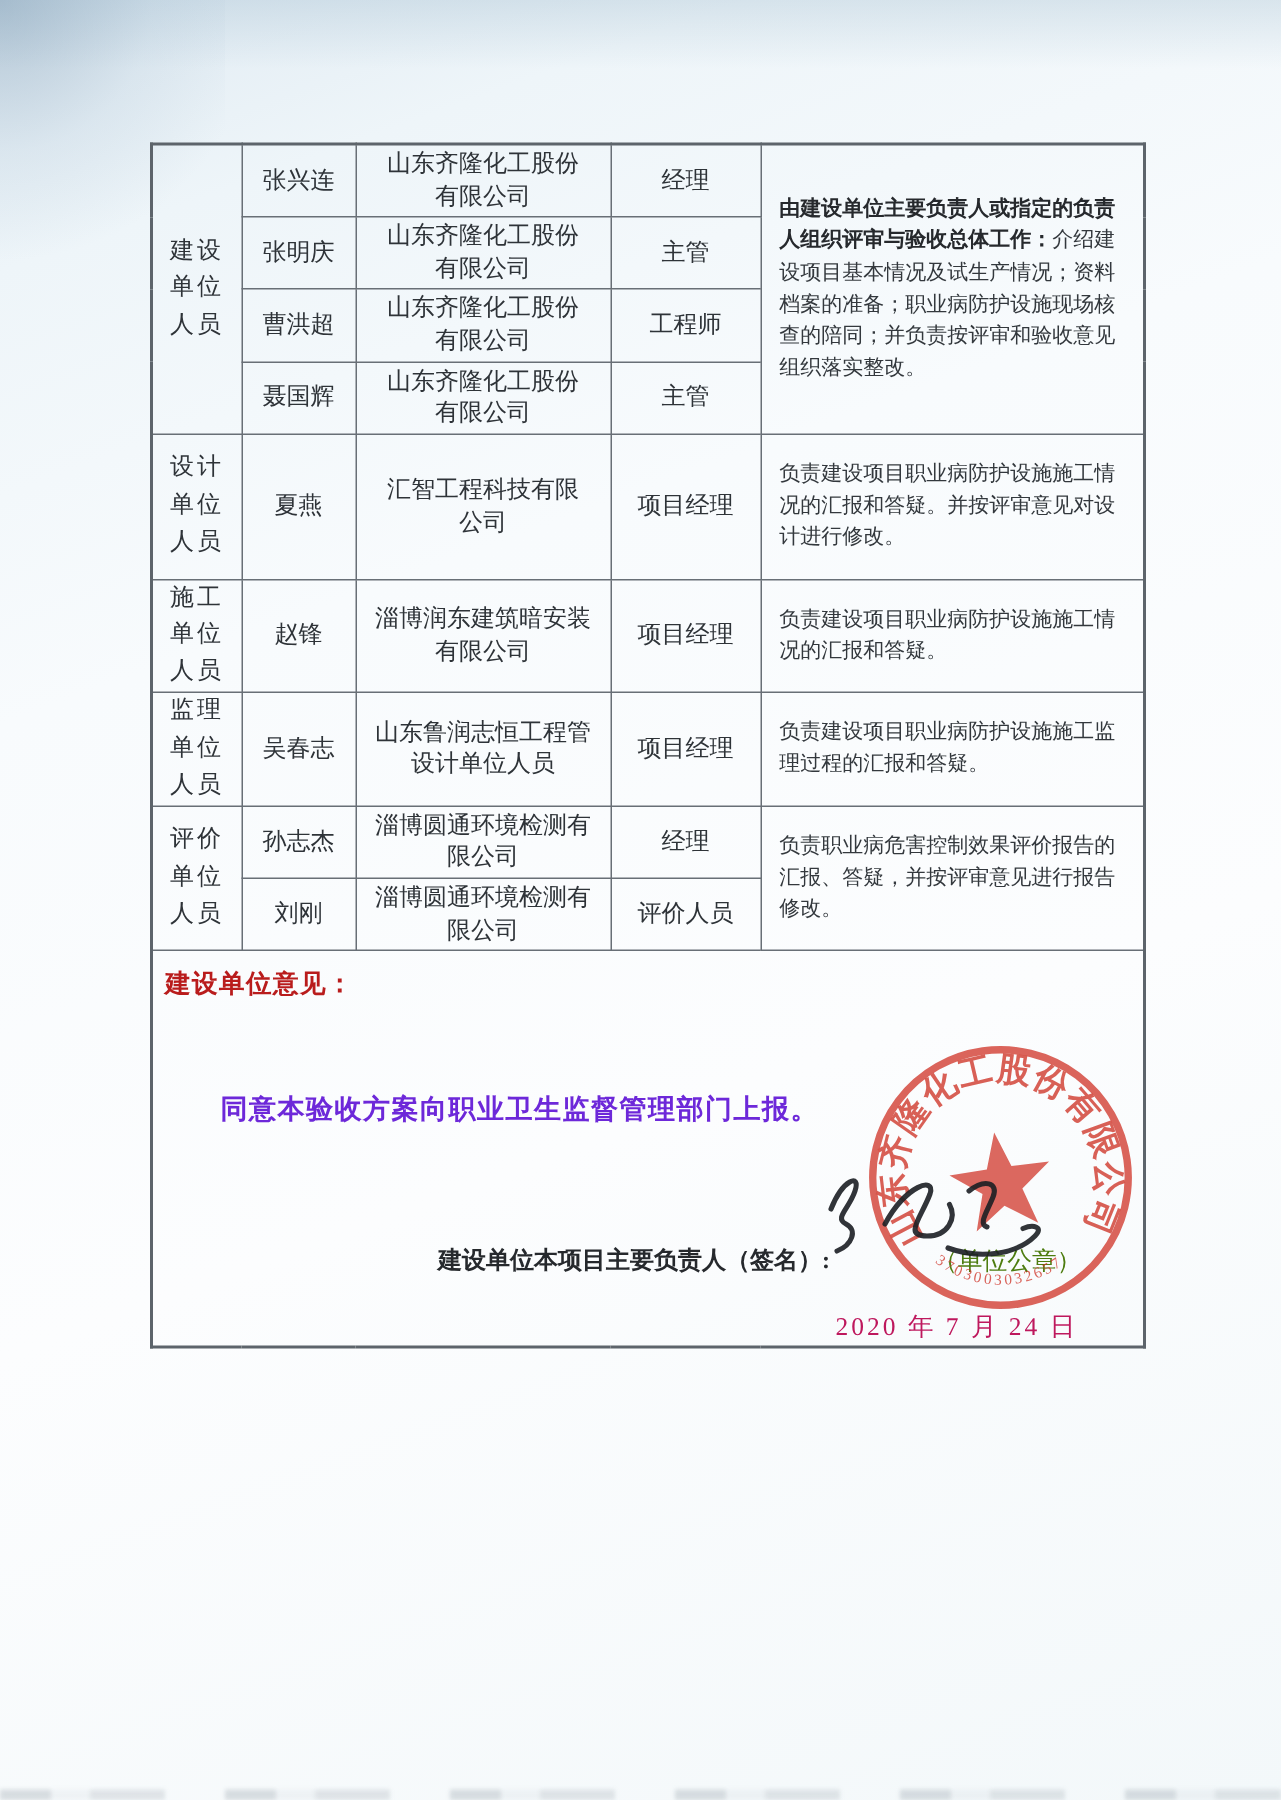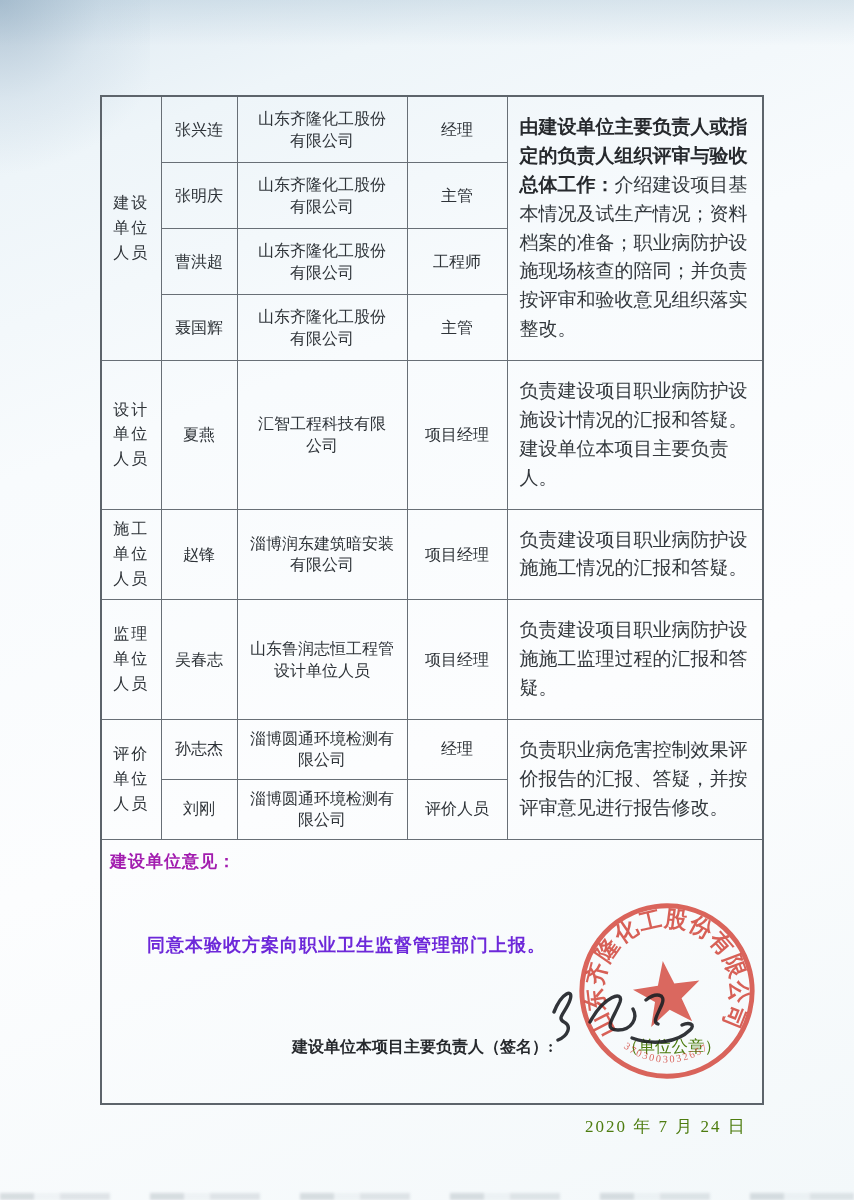--- a/index.html
+++ b/index.html
@@ -18,31 +18,31 @@
   .bottom-smudge{position:absolute;bottom:0;left:0;right:0;height:7px;
     background:repeating-linear-gradient(90deg,rgba(100,115,128,.22) 0 34px,rgba(140,155,168,.08) 34px 60px,rgba(100,115,128,.16) 60px 110px,transparent 110px 150px);
     filter:blur(1.5px);}
   table.main{position:absolute;left:100px;top:95px;width:662px;
     border-collapse:collapse;table-layout:fixed;
     border:2px solid #5d646b;}
   td{border:1px solid #686f76;text-align:center;vertical-align:middle;
     font-size:16px;padding:2px 4px;line-height:1.35;}
   td.cat{letter-spacing:2px;line-height:1.55;padding:0 4px;}
   td.company{white-space:pre-line;}
-  td.duty{text-align:left;padding:16px 12px;line-height:1.52;font-size:19px;color:#33383d;}
+  td.duty{text-align:left;padding:16px 12px;line-height:1.52;font-size:14px;color:#33383d;}
   .duty-lead{font-weight:bold;color:#26292d;}
   .h48{height:48px}.h44{height:44px}.h45{height:45px}.h46{height:46px}
   .h73{height:73px}.h68{height:68px}.h64{height:64px}
   td.opinion-cell{height:263px;padding:0;vertical-align:top;}
   .op-wrap{position:relative;width:100%;height:100%;}
-  .op-label{position:absolute;left:8px;top:11px;font-weight:bold;font-size:17px;color:#a21caf;letter-spacing:1px;}
+  .op-label{position:absolute;left:8px;top:11px;font-weight:bold;font-size:17px;color:#b91c1c;letter-spacing:1px;}
   .op-statement{position:absolute;left:45px;top:93px;font-weight:bold;font-size:18px;color:#6d28d9;letter-spacing:1px;}
   .op-signrow{position:absolute;left:190px;top:196px;font-weight:bold;font-size:16px;color:#26292d;}
   .op-seal-note{position:absolute;left:520px;top:196px;font-size:16.5px;color:#4d7c0f;}
-  .op-date{position:absolute;left:483px;top:240px;font-size:17px;letter-spacing:2px;color:#4d7c0f;margin-top:36px;}
+  .op-date{position:absolute;left:455px;top:240px;font-size:17px;letter-spacing:2px;color:#be185d;}
   .stamp{position:absolute;left:472px;top:58px;width:186px;height:186px;
     transform:rotate(-8deg);opacity:.84;z-index:2;}
   .signature{position:absolute;left:438px;top:136px;width:160px;height:84px;z-index:3;}
 </style>
 </head>
 <body>
 
 <div class="page-bg"></div>
 <div class="top-band"></div>
 <div class="corner-shade"></div>
@@ -83,21 +83,21 @@
 有限公司</td>
       <td>主管</td>
     </tr>
 
     <tr class="h73">
       <td class="cat">设计单位人员</td>
       <td>夏燕</td>
       <td class="company">汇智工程科技有限
 公司</td>
       <td>项目经理</td>
-      <td class="duty">负责建设项目职业病防护设施设计情况的汇报和答疑。建设单位本项目主要负责人。</td>
+      <td class="duty">负责建设项目职业病防护设施施工情况的汇报和答疑。并按评审意见对设计进行修改。</td>
     </tr>
 
     <tr class="h68">
       <td class="cat">施工单位人员</td>
       <td>赵锋</td>
       <td class="company">淄博润东建筑暗安装
 有限公司</td>
       <td>项目经理</td>
       <td class="duty">负责建设项目职业病防护设施施工情况的汇报和答疑。</td>
     </tr>

